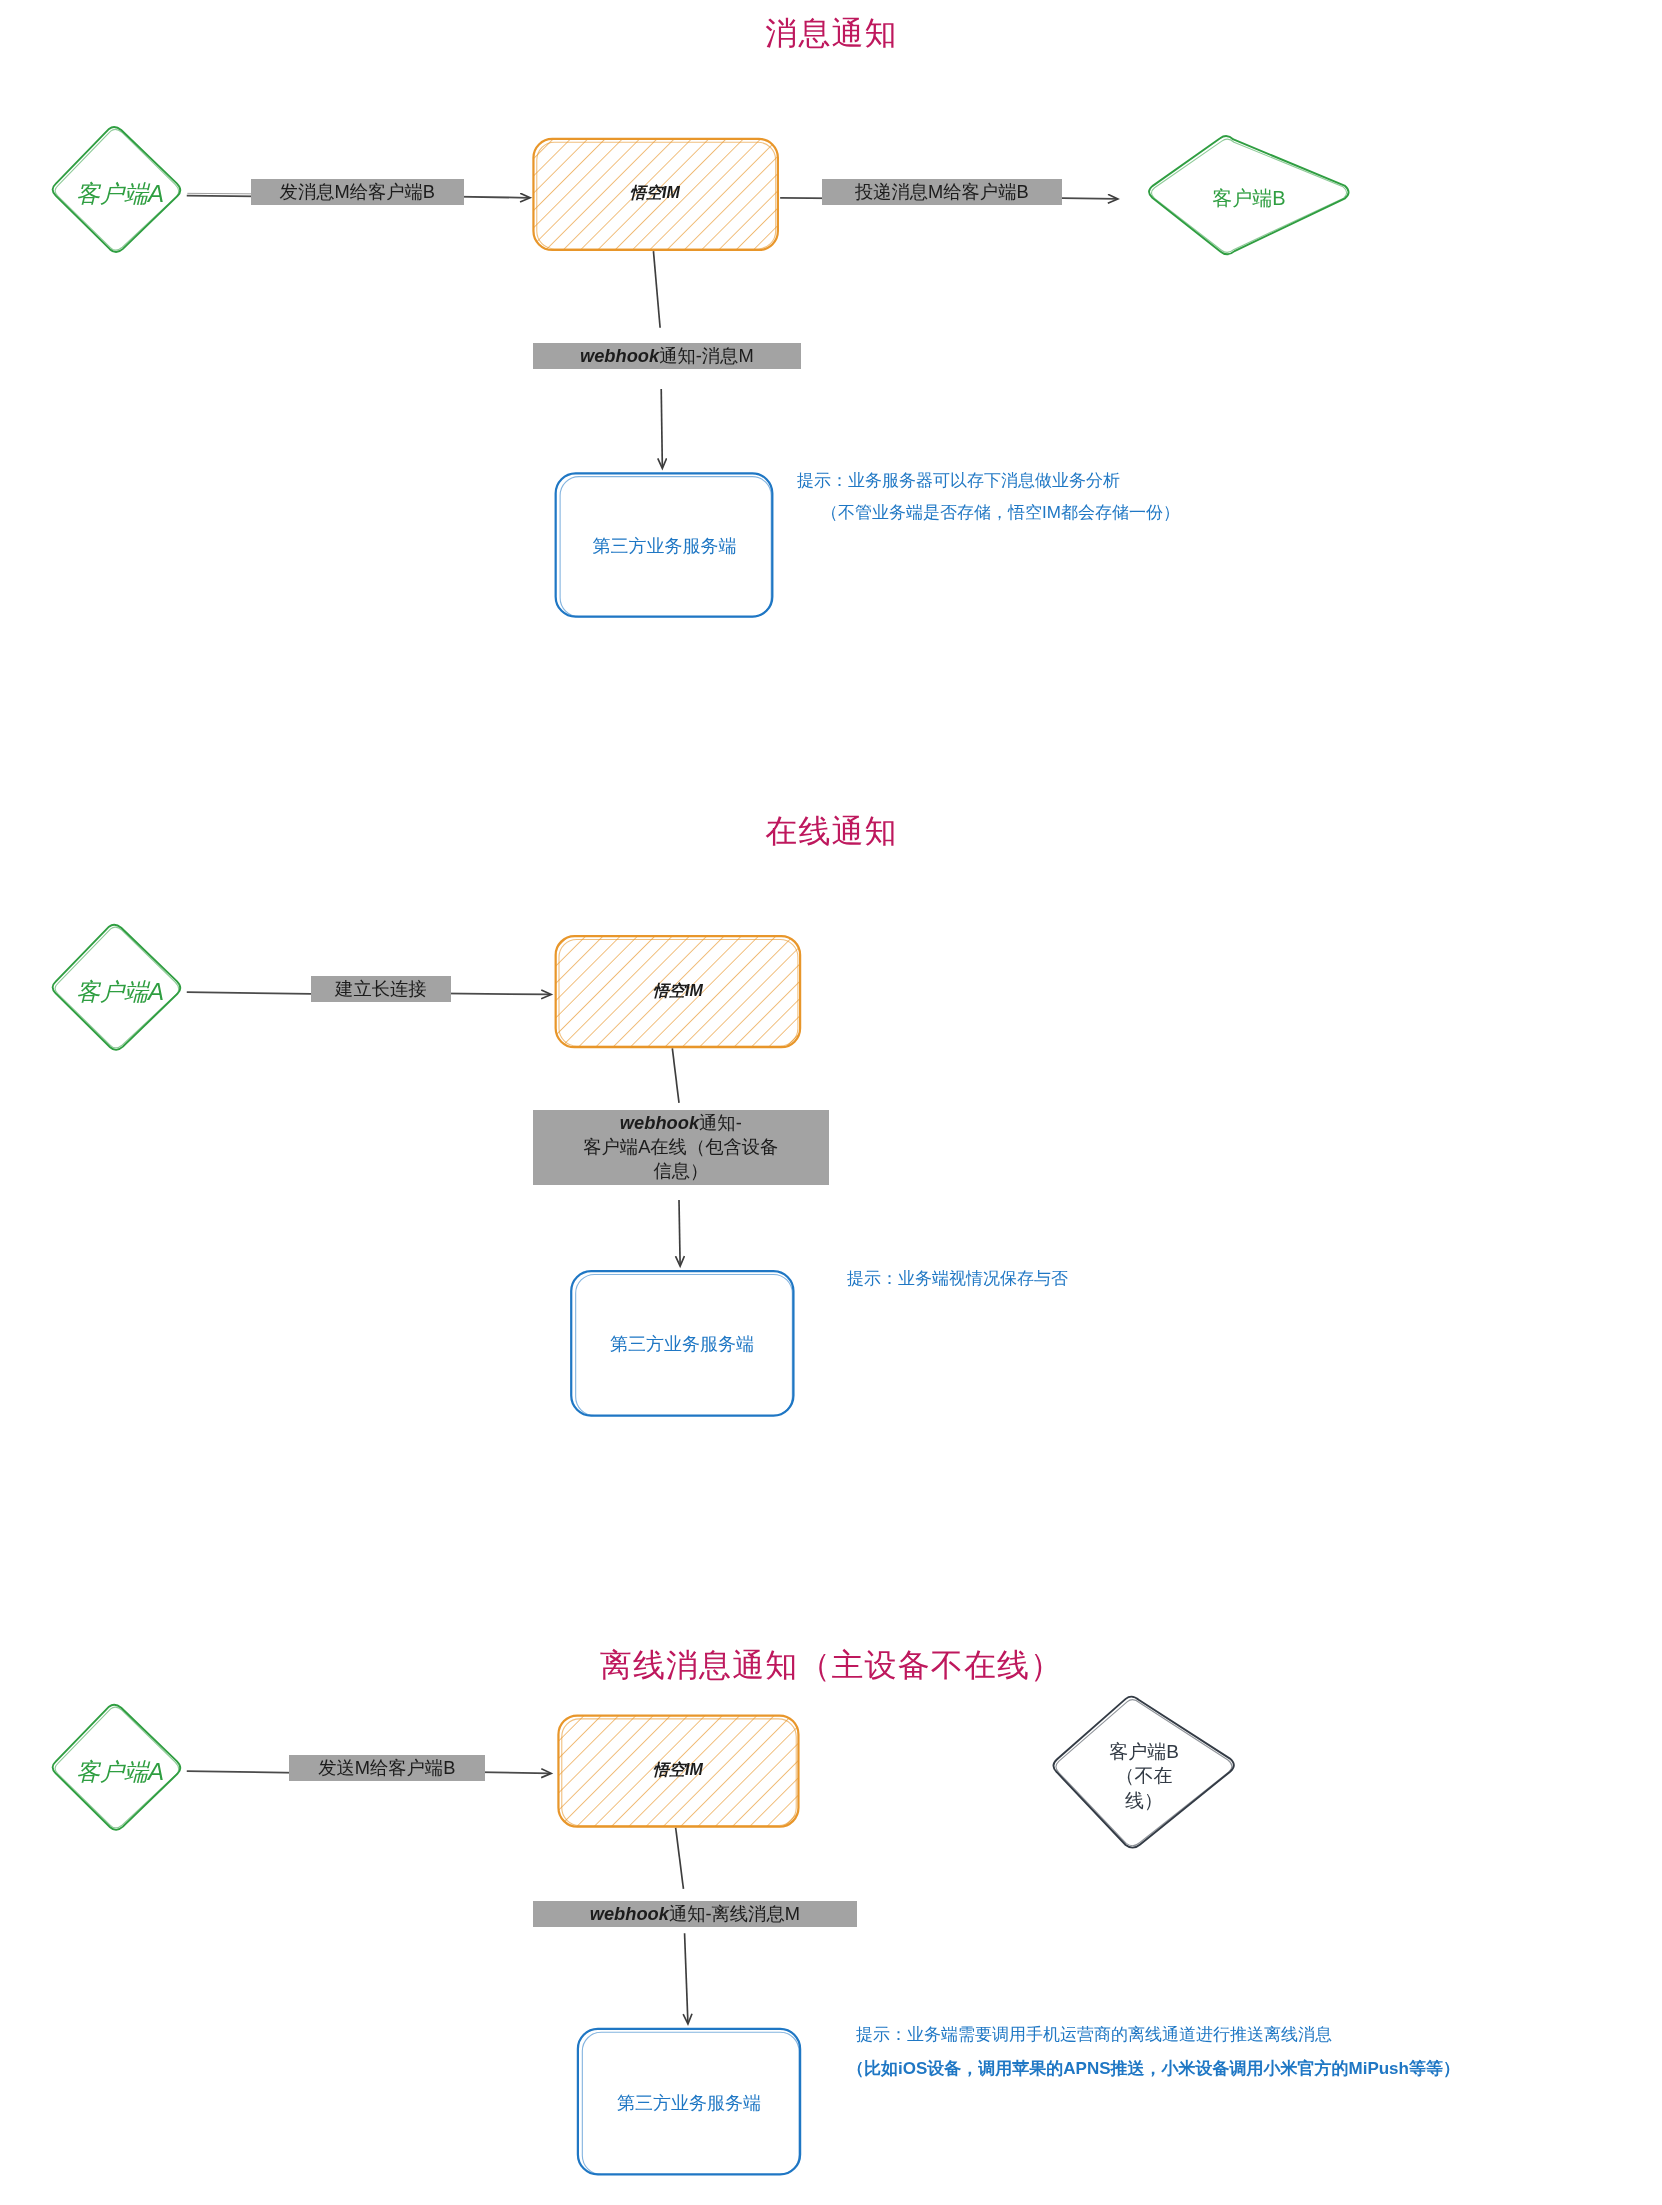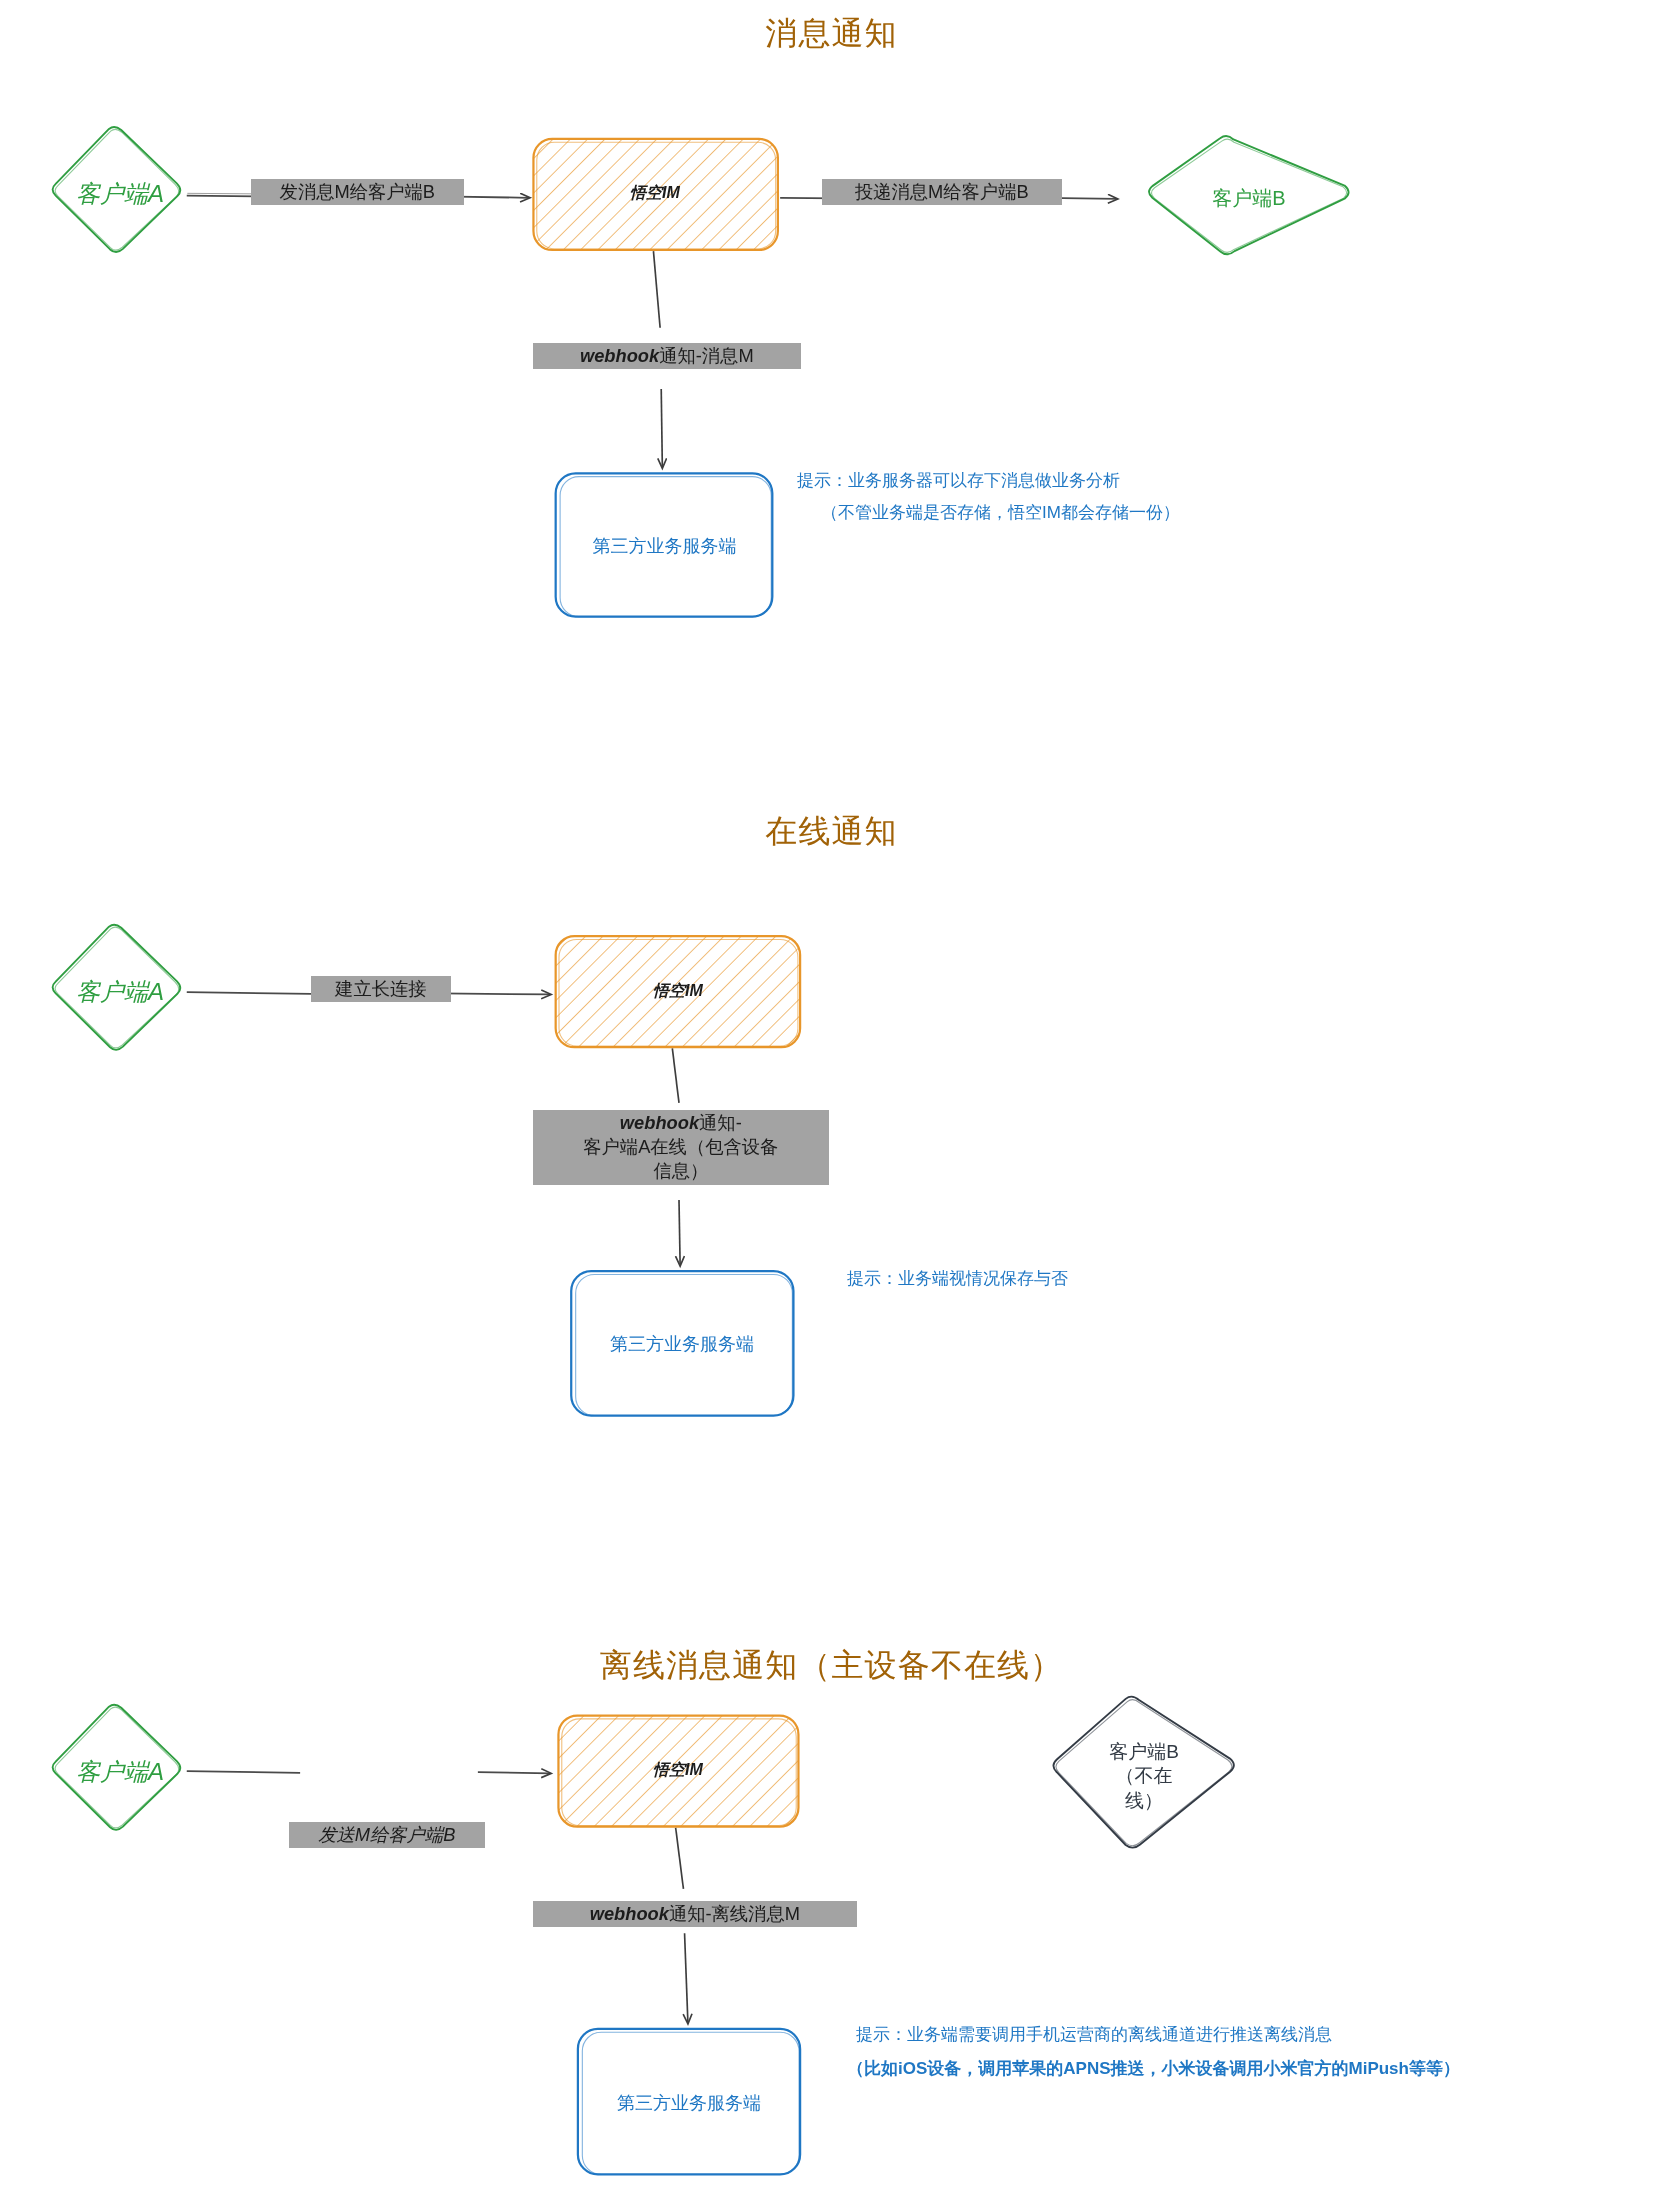--- a/index.html
+++ b/index.html
@@ -12,21 +12,21 @@
     height: 2205px;
     position: relative;
     font-family: "Liberation Sans", sans-serif;
     overflow: hidden;
   }
   .section-title {
     position: absolute;
     width: 100%;
     text-align: center;
     font-size: 32px;
-    color: #a16207;
+    color: #be185d;
     font-family: Liberation Serif, serif;
     letter-spacing: 1.1px;
   }
   .canvas {
     position: absolute;
     left: 0;
     top: 0;
     width: 1663px;
     height: 2205px;
     pointer-events: none;
@@ -214,20 +214,20 @@
 <div class="node-label label-green" style="left:56px; top:1757px; width:128px;">客户端A</div>
 <div class="node-label label-orange" style="left:558px; top:1760px; width:240px;">悟空IM</div>
 <div class="node-label label-blue" style="left:578px; top:2092px; width:222px;">第三方业务服务端</div>
 
 <div class="node-label label-dark" style="left:1072px; top:1740px; width:144px;">
   <span>客户端B</span><br>
   <span>（不在</span><br>
   <span>线）</span>
 </div>
 
-<div class="edge-label" style="left:289px; top:1822px; width:189px;font-style:italic;">发送M给客户端B</div>
+<div class="edge-label" style="left:289px; top:1755px; width:189px;">发送M给客户端B</div>
 <div class="edge-label" style="left:533px; top:1901px; width:317px;">
   <span class="wh">webhook</span><span>通知-离线消息M</span>
 </div>
 
 <div class="hint" style="left:856px; top:2022px;">提示：业务端需要调用手机运营商的离线通道进行推送离线消息</div>
 <div class="hint" style="left:847px; top:2056px;font-weight:bold;">（比如iOS设备，调用苹果的APNS推送，小米设备调用小米官方的MiPush等等）</div>
 
 
 </body></html>

